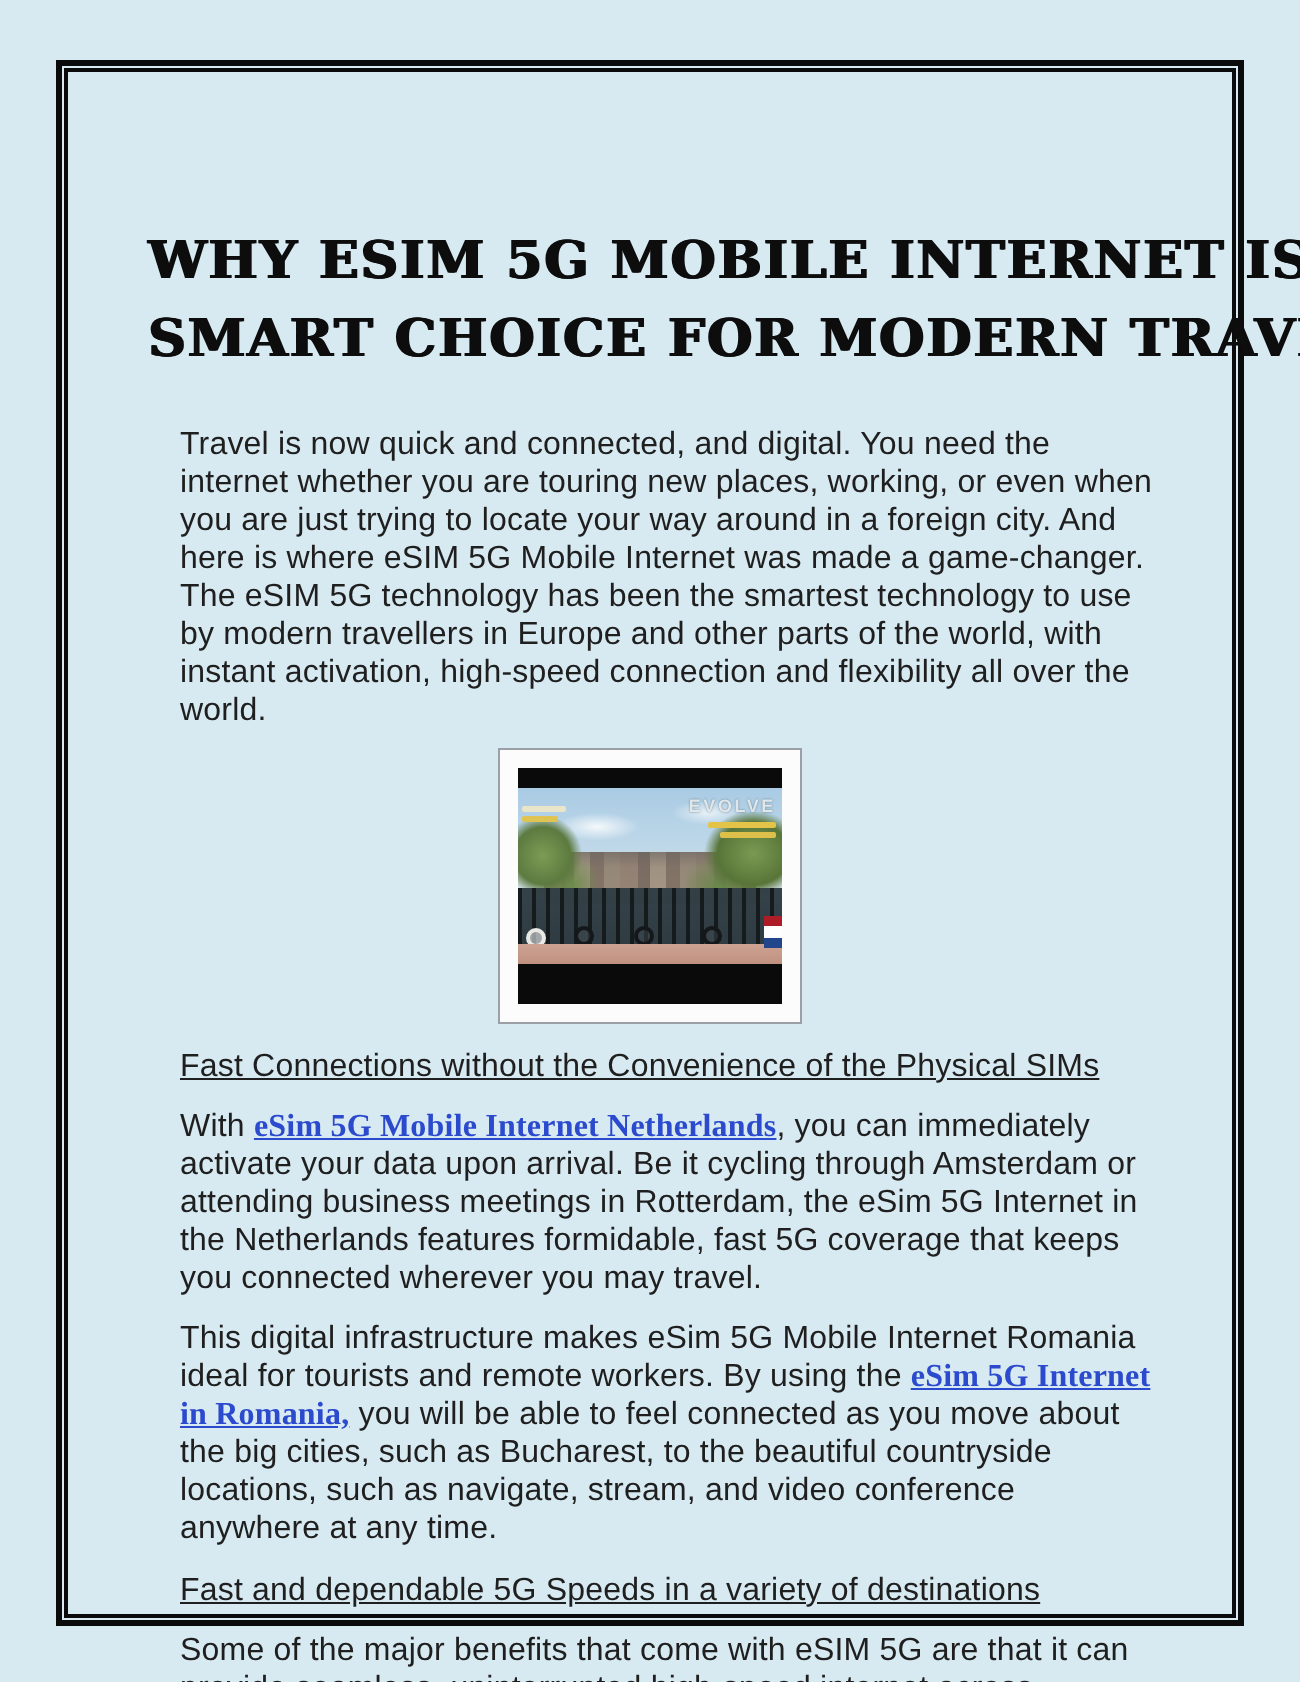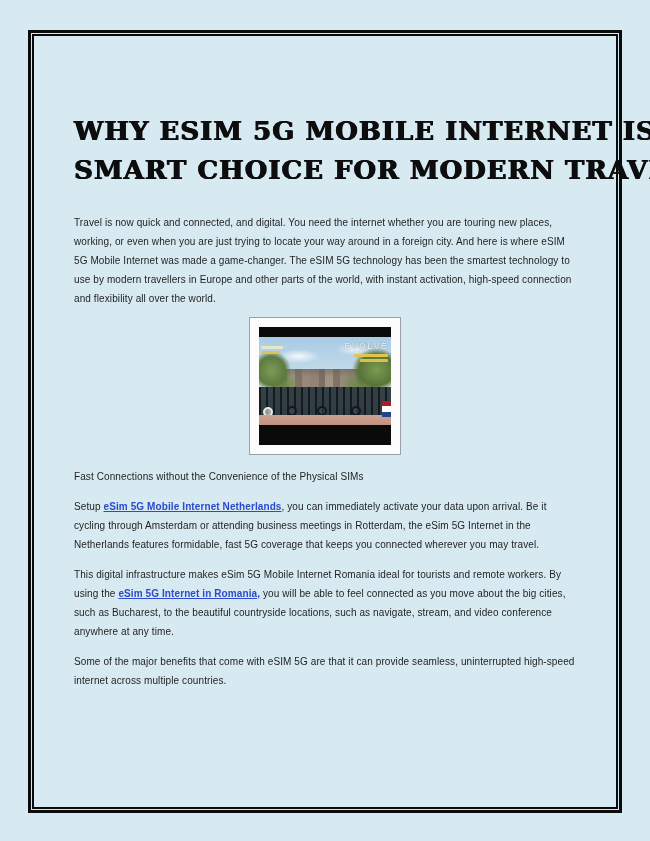--- a/index.html
+++ b/index.html
@@ -33,32 +33,34 @@
     font-weight: 900;
     font-size: 26px;
     line-height: 39px;
     letter-spacing: 1px;
     color: var(--title-text, #0d0d0d);
     text-shadow: 0.7px 0 currentColor, -0.4px 0 currentColor;
   }
   .title-line { display: block; white-space: nowrap; }
   .para {
     margin-top: 11px;
-    font-size: 10px;
+    font-size: 16px;
     line-height: 19px;
     letter-spacing: 0.1px;
     color: var(--body-text, #1f1f1f);
+    margin-left: 16px;
   }
   .intro { margin-top: 23px; }
-  .heading { margin-top: 12px; }
+  .heading { margin-top: 12px; text-decoration: underline; }
   .link {
     color: var(--link, #2b4acd);
     font-weight: bold;
     text-decoration: underline;
     cursor: pointer;
+    font-family: Liberation Serif, serif;
   }
   
   .figure {
     width: 152px;
     margin: 9px auto 0 auto;
     background: var(--frame-background, #fcfcfc);
     border: 1px solid var(--frame-border, #9aa0a6);
     padding: 9px;
   }
   .photo {
@@ -184,21 +186,22 @@
             <div class="overlay-bar bar-r1"></div>
             <div class="overlay-bar bar-r2"></div>
             <div class="overlay-bar bar-l1"></div>
             <div class="overlay-bar bar-l2"></div>
           </div>
         </div>
       </figure>
 
       <p class="para heading">Fast Connections without the Convenience of the Physical SIMs</p>
 
-      <p class="para"><span>Setup </span><a class="link">eSim 5G Mobile Internet Netherlands</a><span>, you can immediately activate your data upon arrival. Be it cycling through Amsterdam or attending business meetings in Rotterdam, the eSim 5G Internet in the Netherlands features formidable, fast 5G coverage that keeps you connected wherever you may travel.</span></p>
+      <p class="para"><span>With </span><a class="link">eSim 5G Mobile Internet Netherlands</a><span>, you can immediately activate your data upon arrival. Be it cycling through Amsterdam or attending business meetings in Rotterdam, the eSim 5G Internet in the Netherlands features formidable, fast 5G coverage that keeps you connected wherever you may travel.</span></p>
 
       <p class="para"><span>This digital infrastructure makes eSim 5G Mobile Internet Romania ideal for tourists and remote workers. By using the </span><a class="link">eSim 5G Internet in Romania,</a><span> you will be able to feel connected as you move about the big cities, such as Bucharest, to the beautiful countryside locations, such as navigate, stream, and video conference anywhere at any time.</span></p>
 
+      <p class="para heading">Fast and dependable 5G Speeds in a variety of destinations</p>
       <p class="para">Some of the major benefits that come with eSIM 5G are that it can provide seamless, uninterrupted high-speed internet across multiple countries.</p>
 
     </div>
   </div>
 </div>
 
 </body></html>

